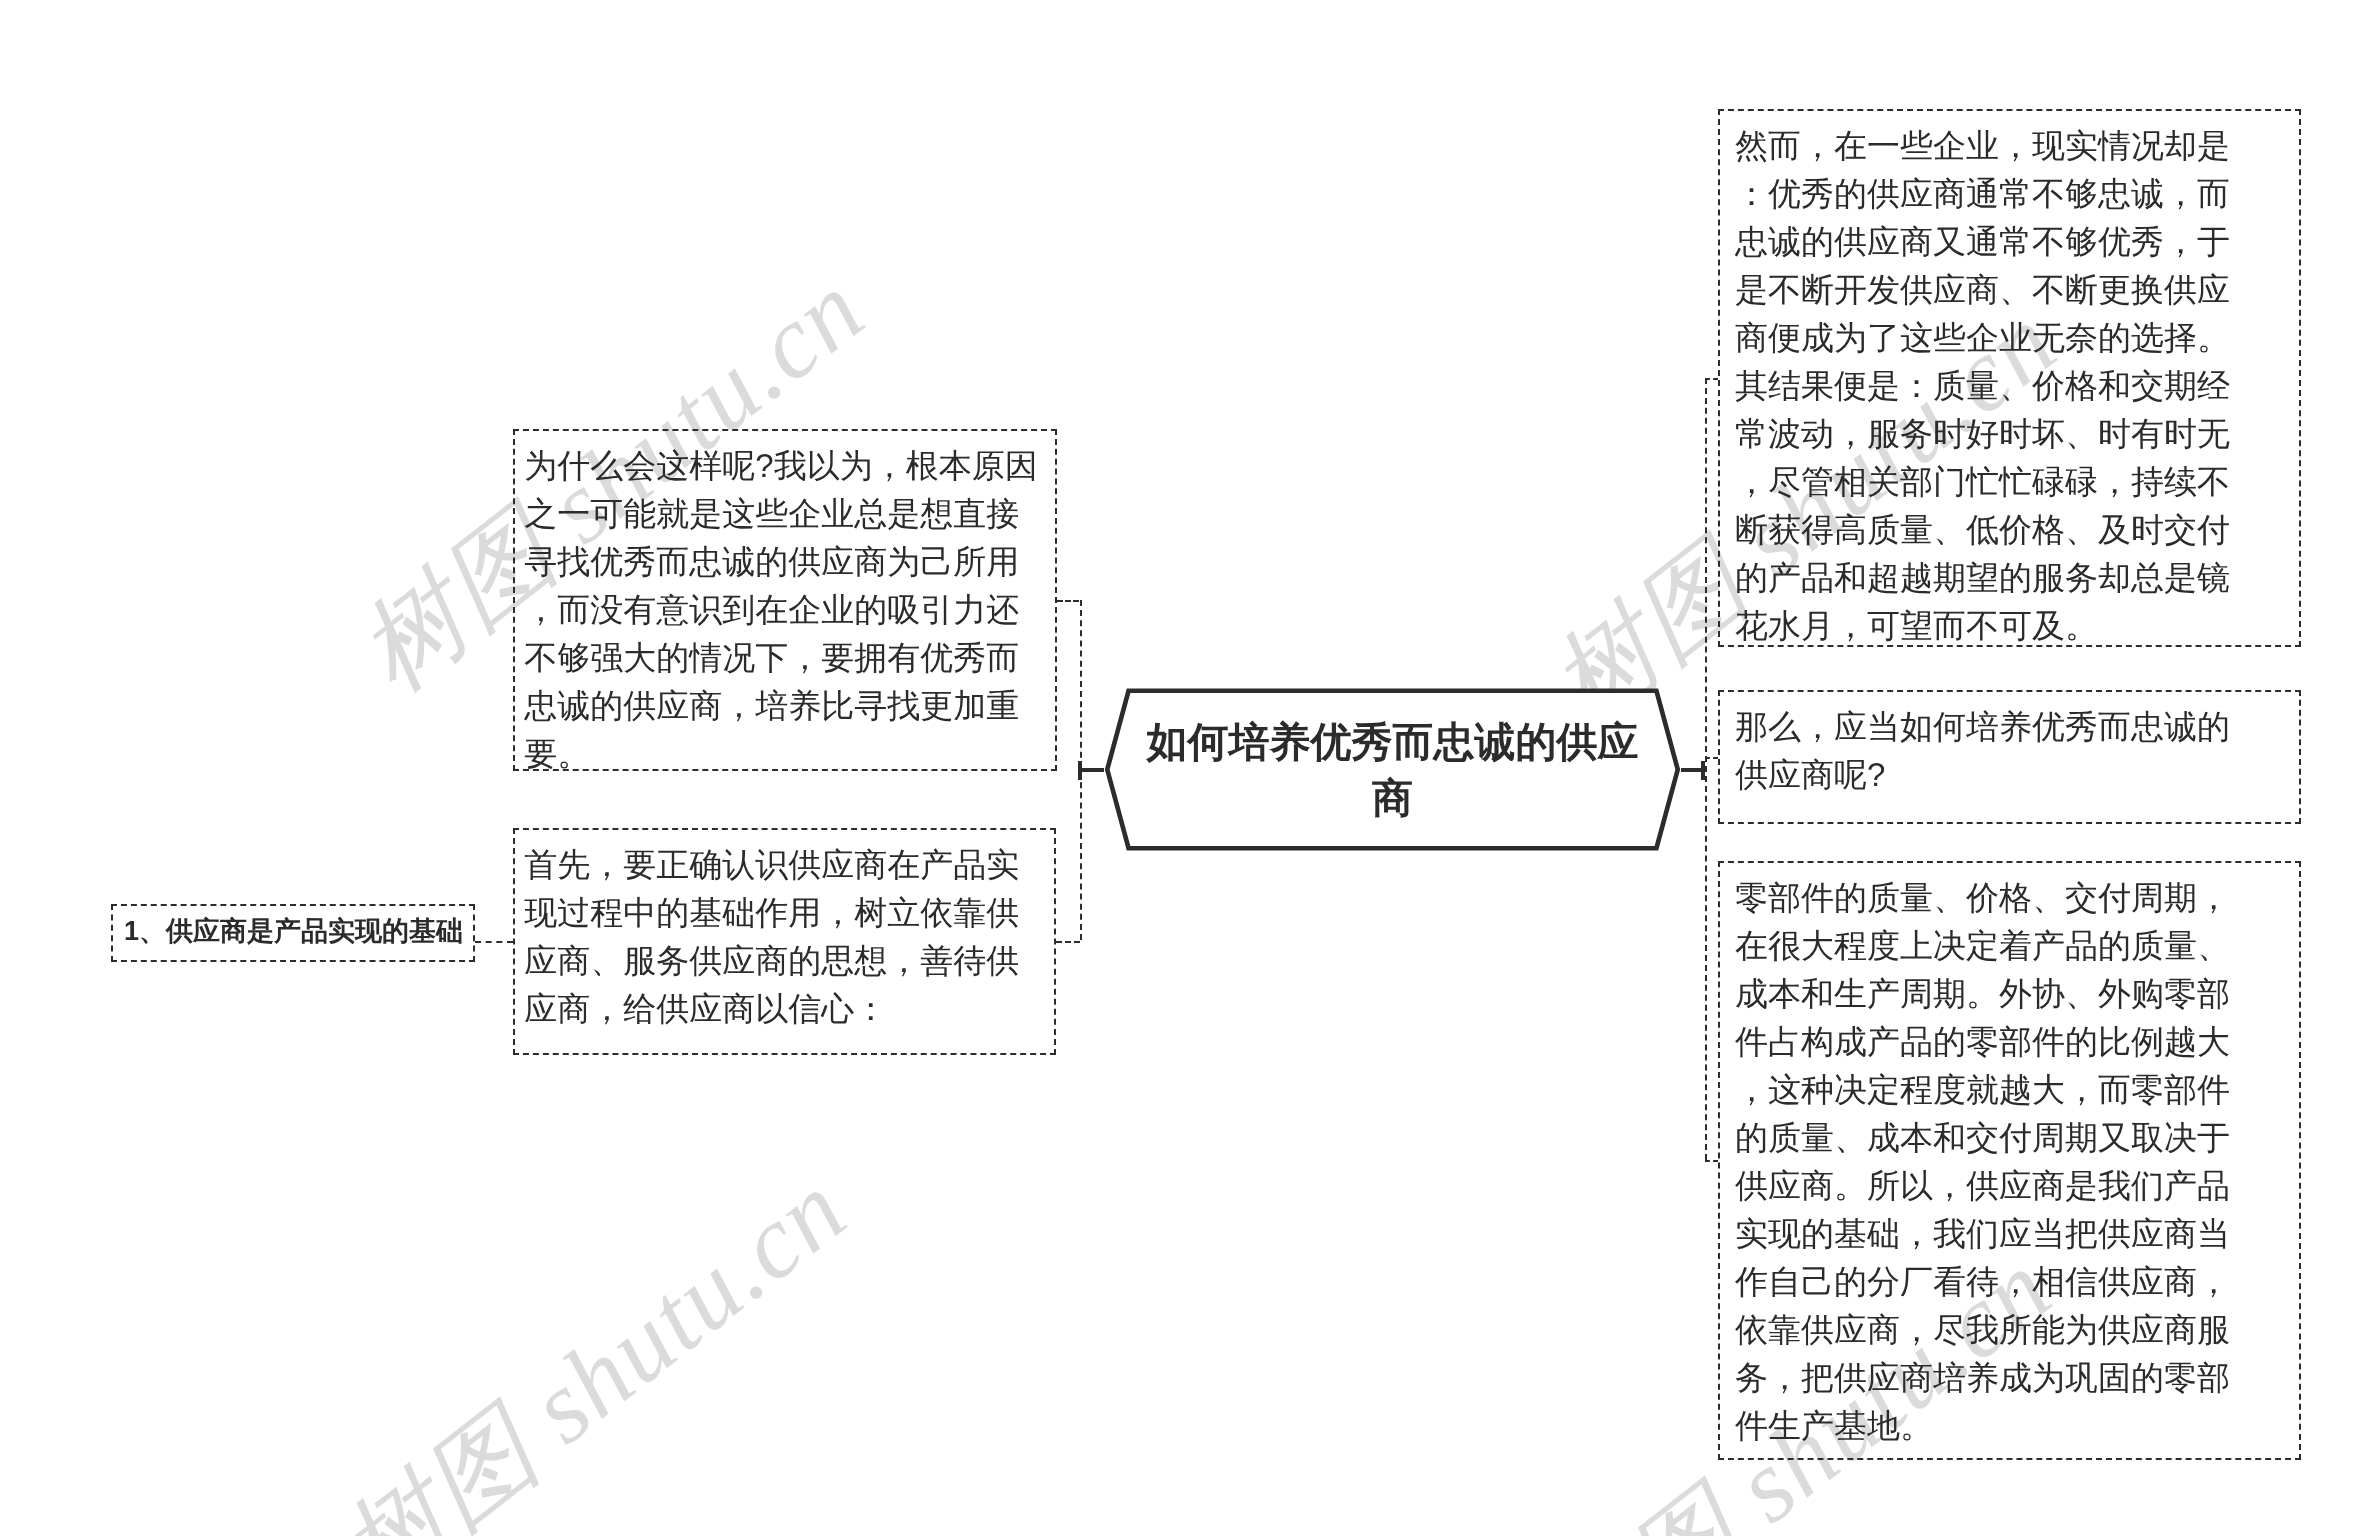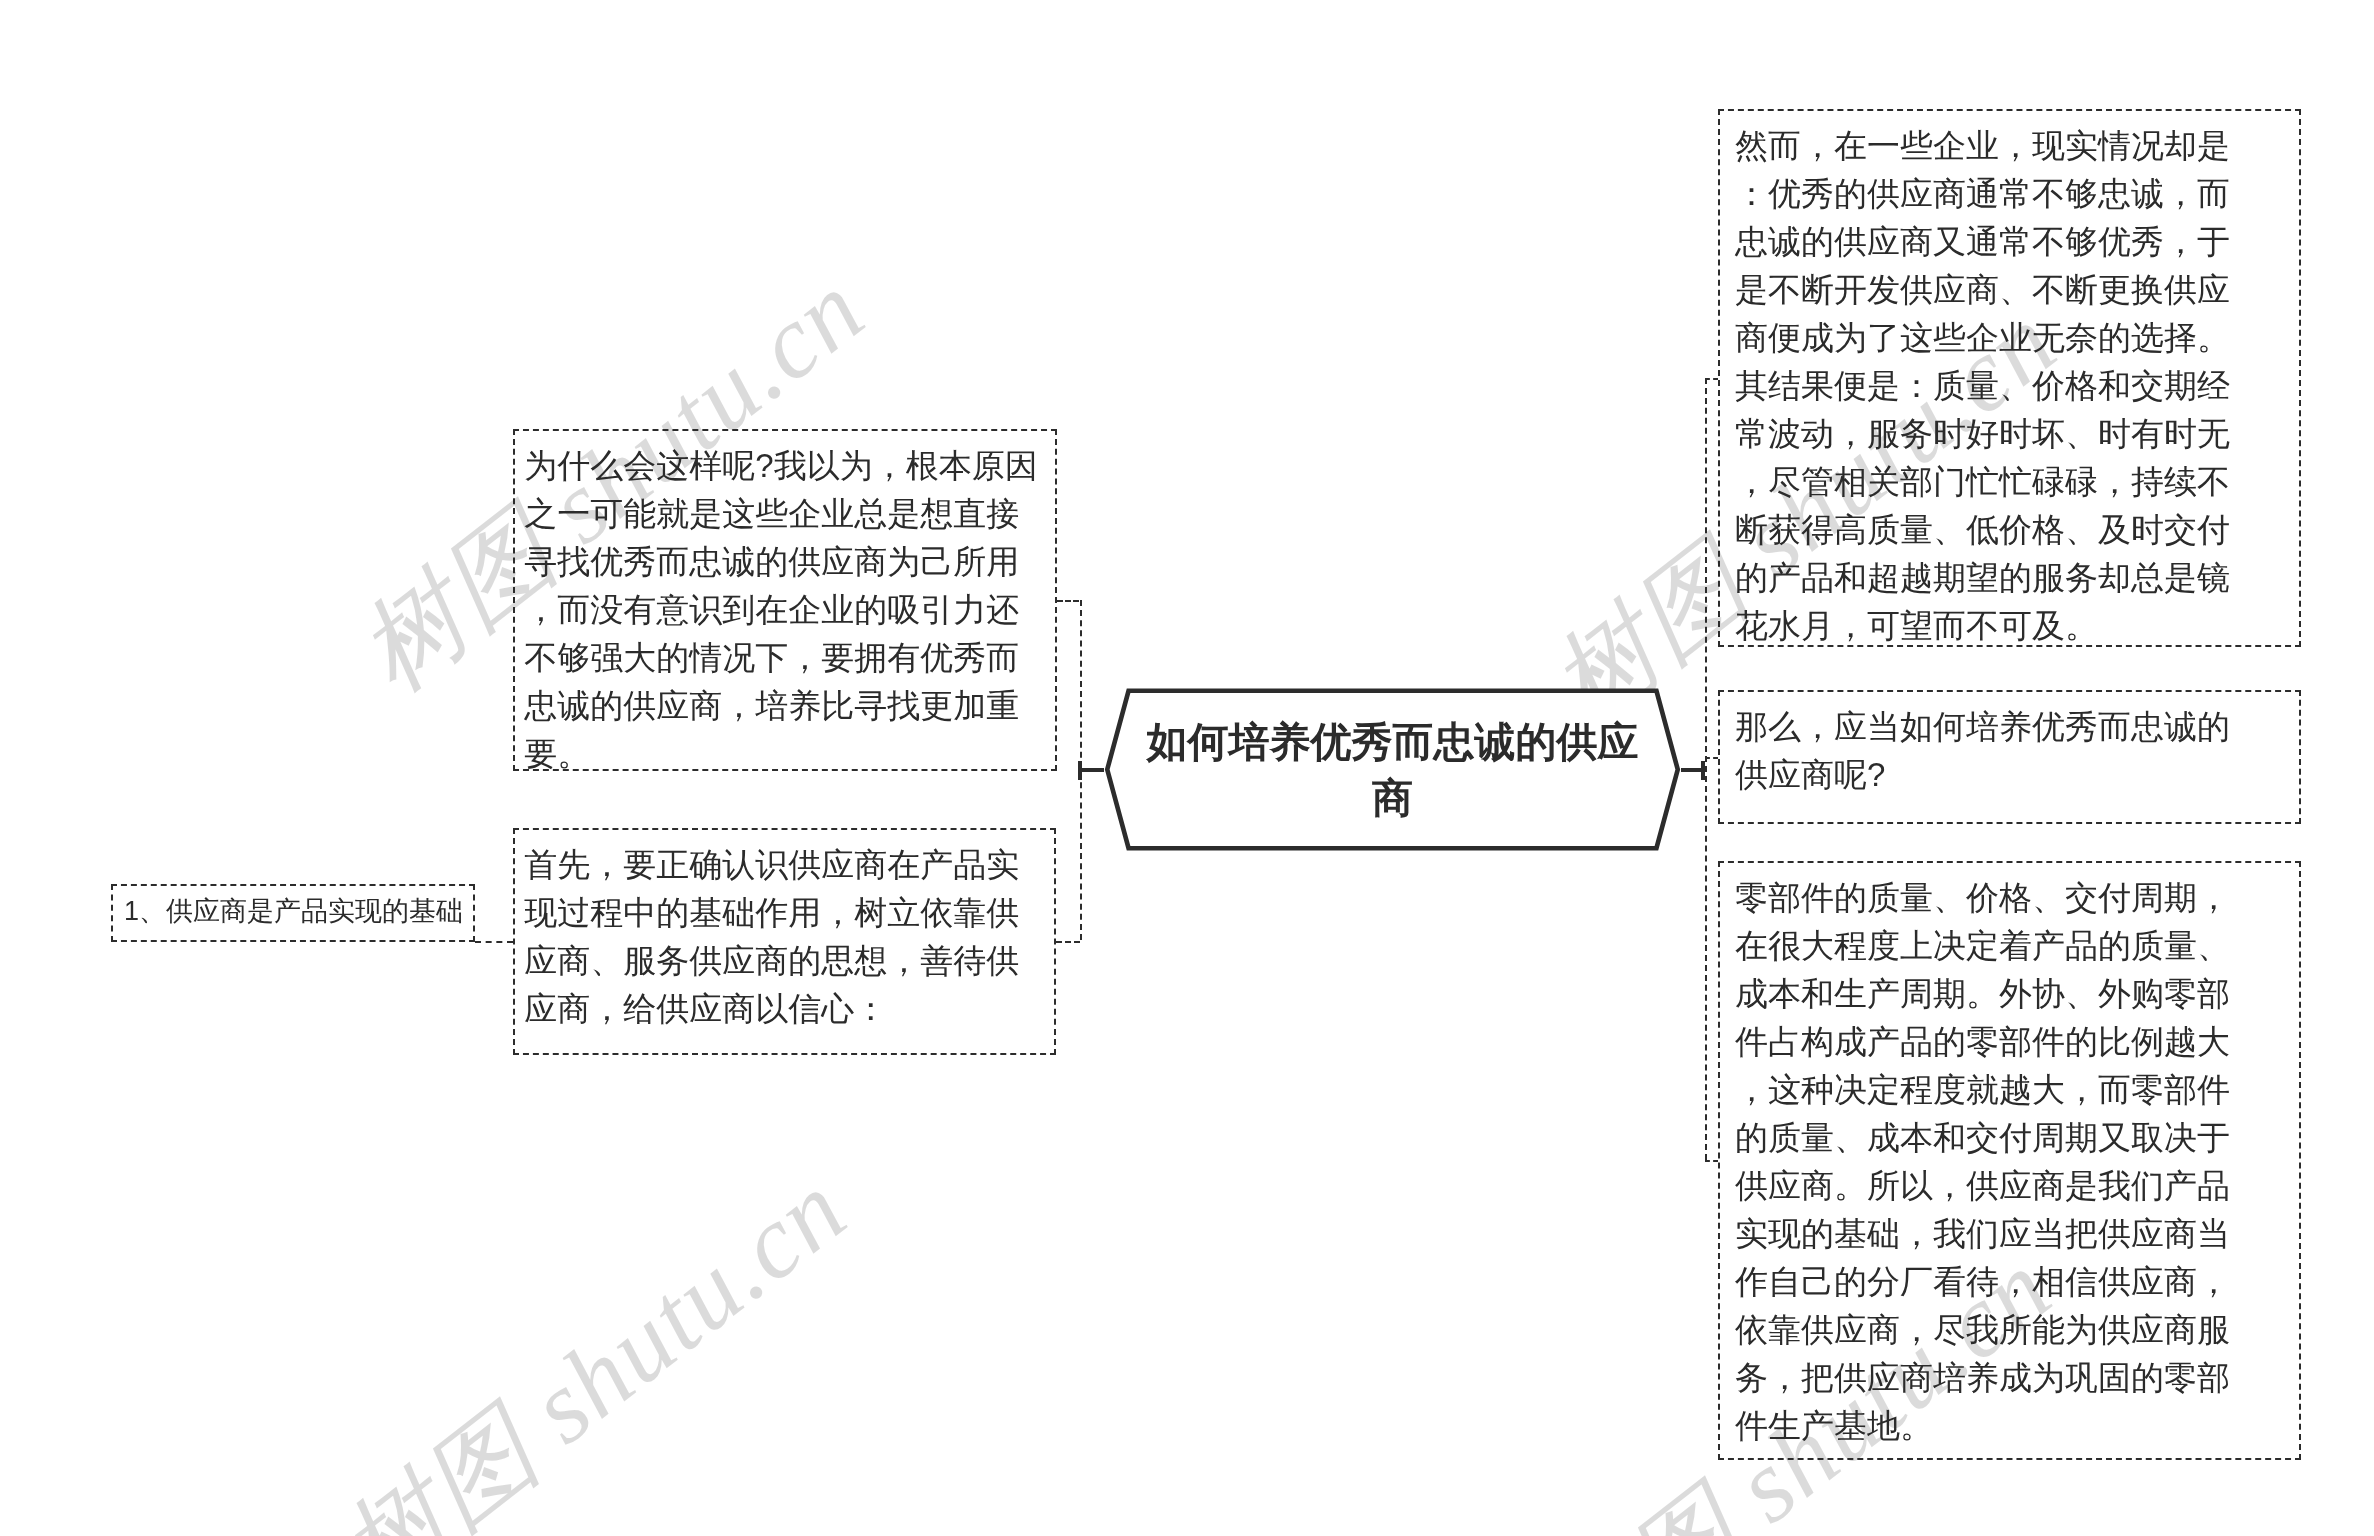--- a/index.html
+++ b/index.html
@@ -139,21 +139,21 @@
 应商，给供应商以信心：</div>
 
   <div class="node-box pad-left" style="left:513px; top:429px; width:544px; height:342px;">为什么会这样呢?我以为，根本原因
 之一可能就是这些企业总是想直接
 寻找优秀而忠诚的供应商为己所用
 ，而没有意识到在企业的吸引力还
 不够强大的情况下，要拥有优秀而
 忠诚的供应商，培养比寻找更加重
 要。</div>
 
-  <div class="small-box" style="left:111px; top:884px; width:364px; height:58px;">1、供应商是产品实现的基础</div>
+  <div class="small-box" style="left:111px; top:904px; width:364px; height:58px;font-weight:bold;">1、供应商是产品实现的基础</div>
 
   <div class="node-box pad-right" style="left:1718px; top:109px; width:583px; height:538px;">然而，在一些企业，现实情况却是
 ：优秀的供应商通常不够忠诚，而
 忠诚的供应商又通常不够优秀，于
 是不断开发供应商、不断更换供应
 商便成为了这些企业无奈的选择。
 其结果便是：质量、价格和交期经
 常波动，服务时好时坏、时有时无
 ，尽管相关部门忙忙碌碌，持续不
 断获得高质量、低价格、及时交付

